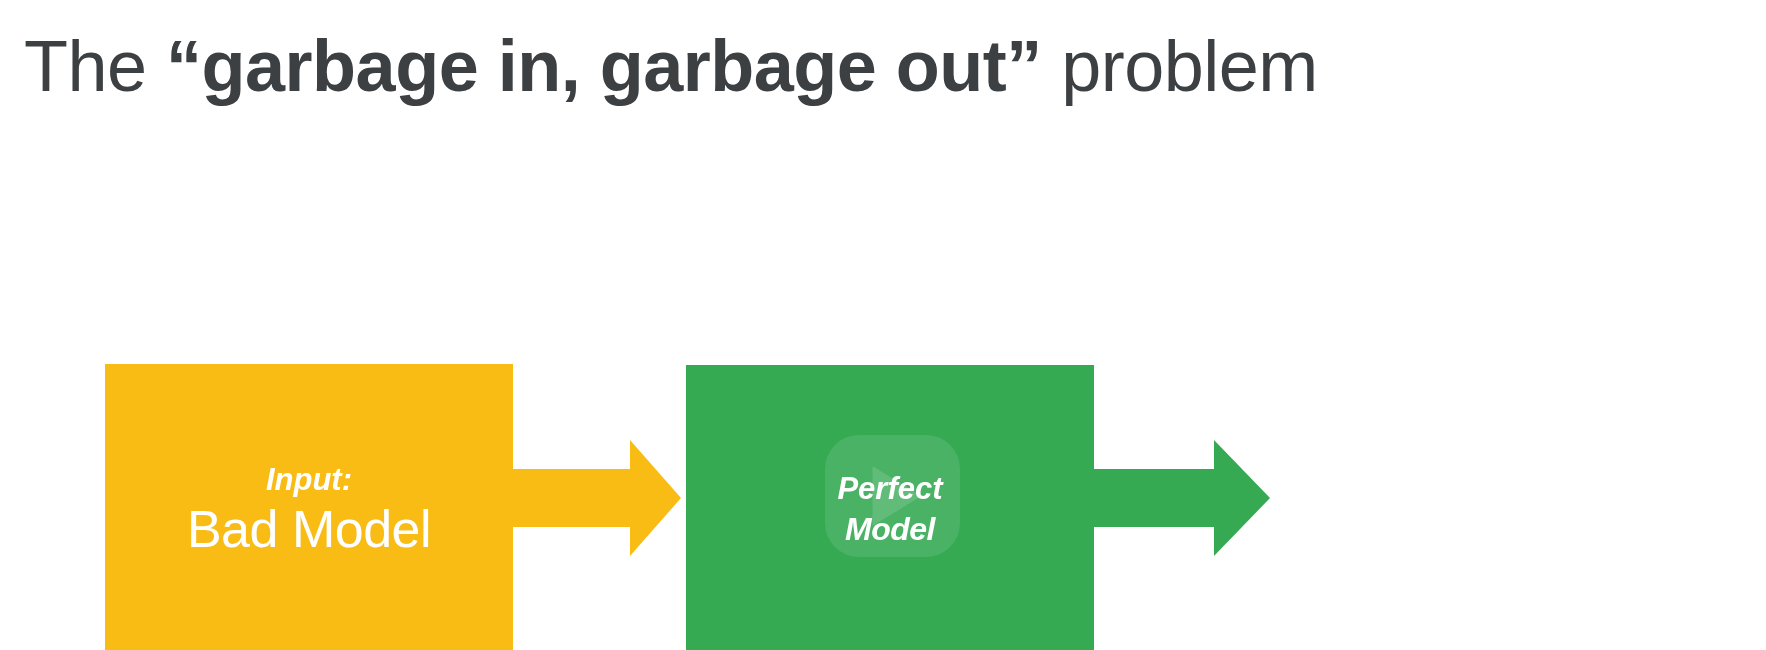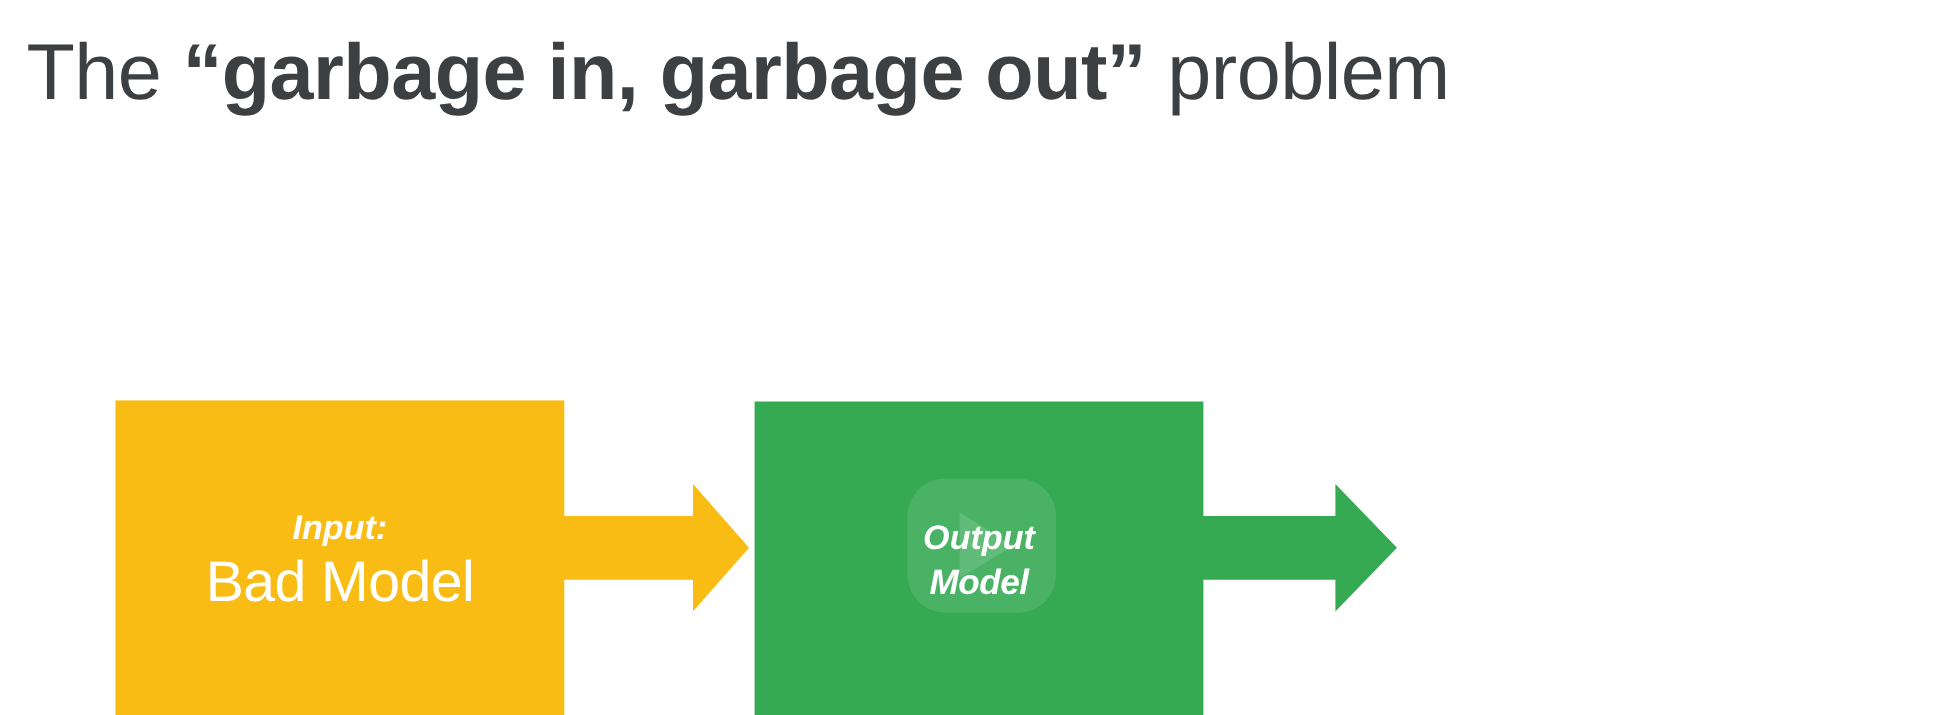--- a/index.html
+++ b/index.html
@@ -137,21 +137,21 @@
   <div id="arrow-1" class="arrow">
     <svg width="170" height="116" viewBox="0 0 170 116" aria-hidden="true">
       <path d="M0 29 L119 29 L119 0 L170 58 L119 116 L119 87 L0 87 Z" fill="#F9BC15"></path>
     </svg>
   </div>
 
   <div id="box-model" class="flow-box centerpiece" style="background:#35AA53;">
     <div class="play-watermark">
       <span class="tri"></span>
     </div>
-    <div class="eyebrow">Output</div>
+    <div class="eyebrow">Perfect</div>
     <div class="main-label">Model</div>
   </div>
 
   <div id="arrow-2" class="arrow">
     <svg width="178" height="116" viewBox="0 0 178 116" aria-hidden="true">
       <path d="M0 29 L122 29 L122 0 L178 58 L122 116 L122 87 L0 87 Z" fill="#35AA53"></path>
     </svg>
   </div>
 
 

